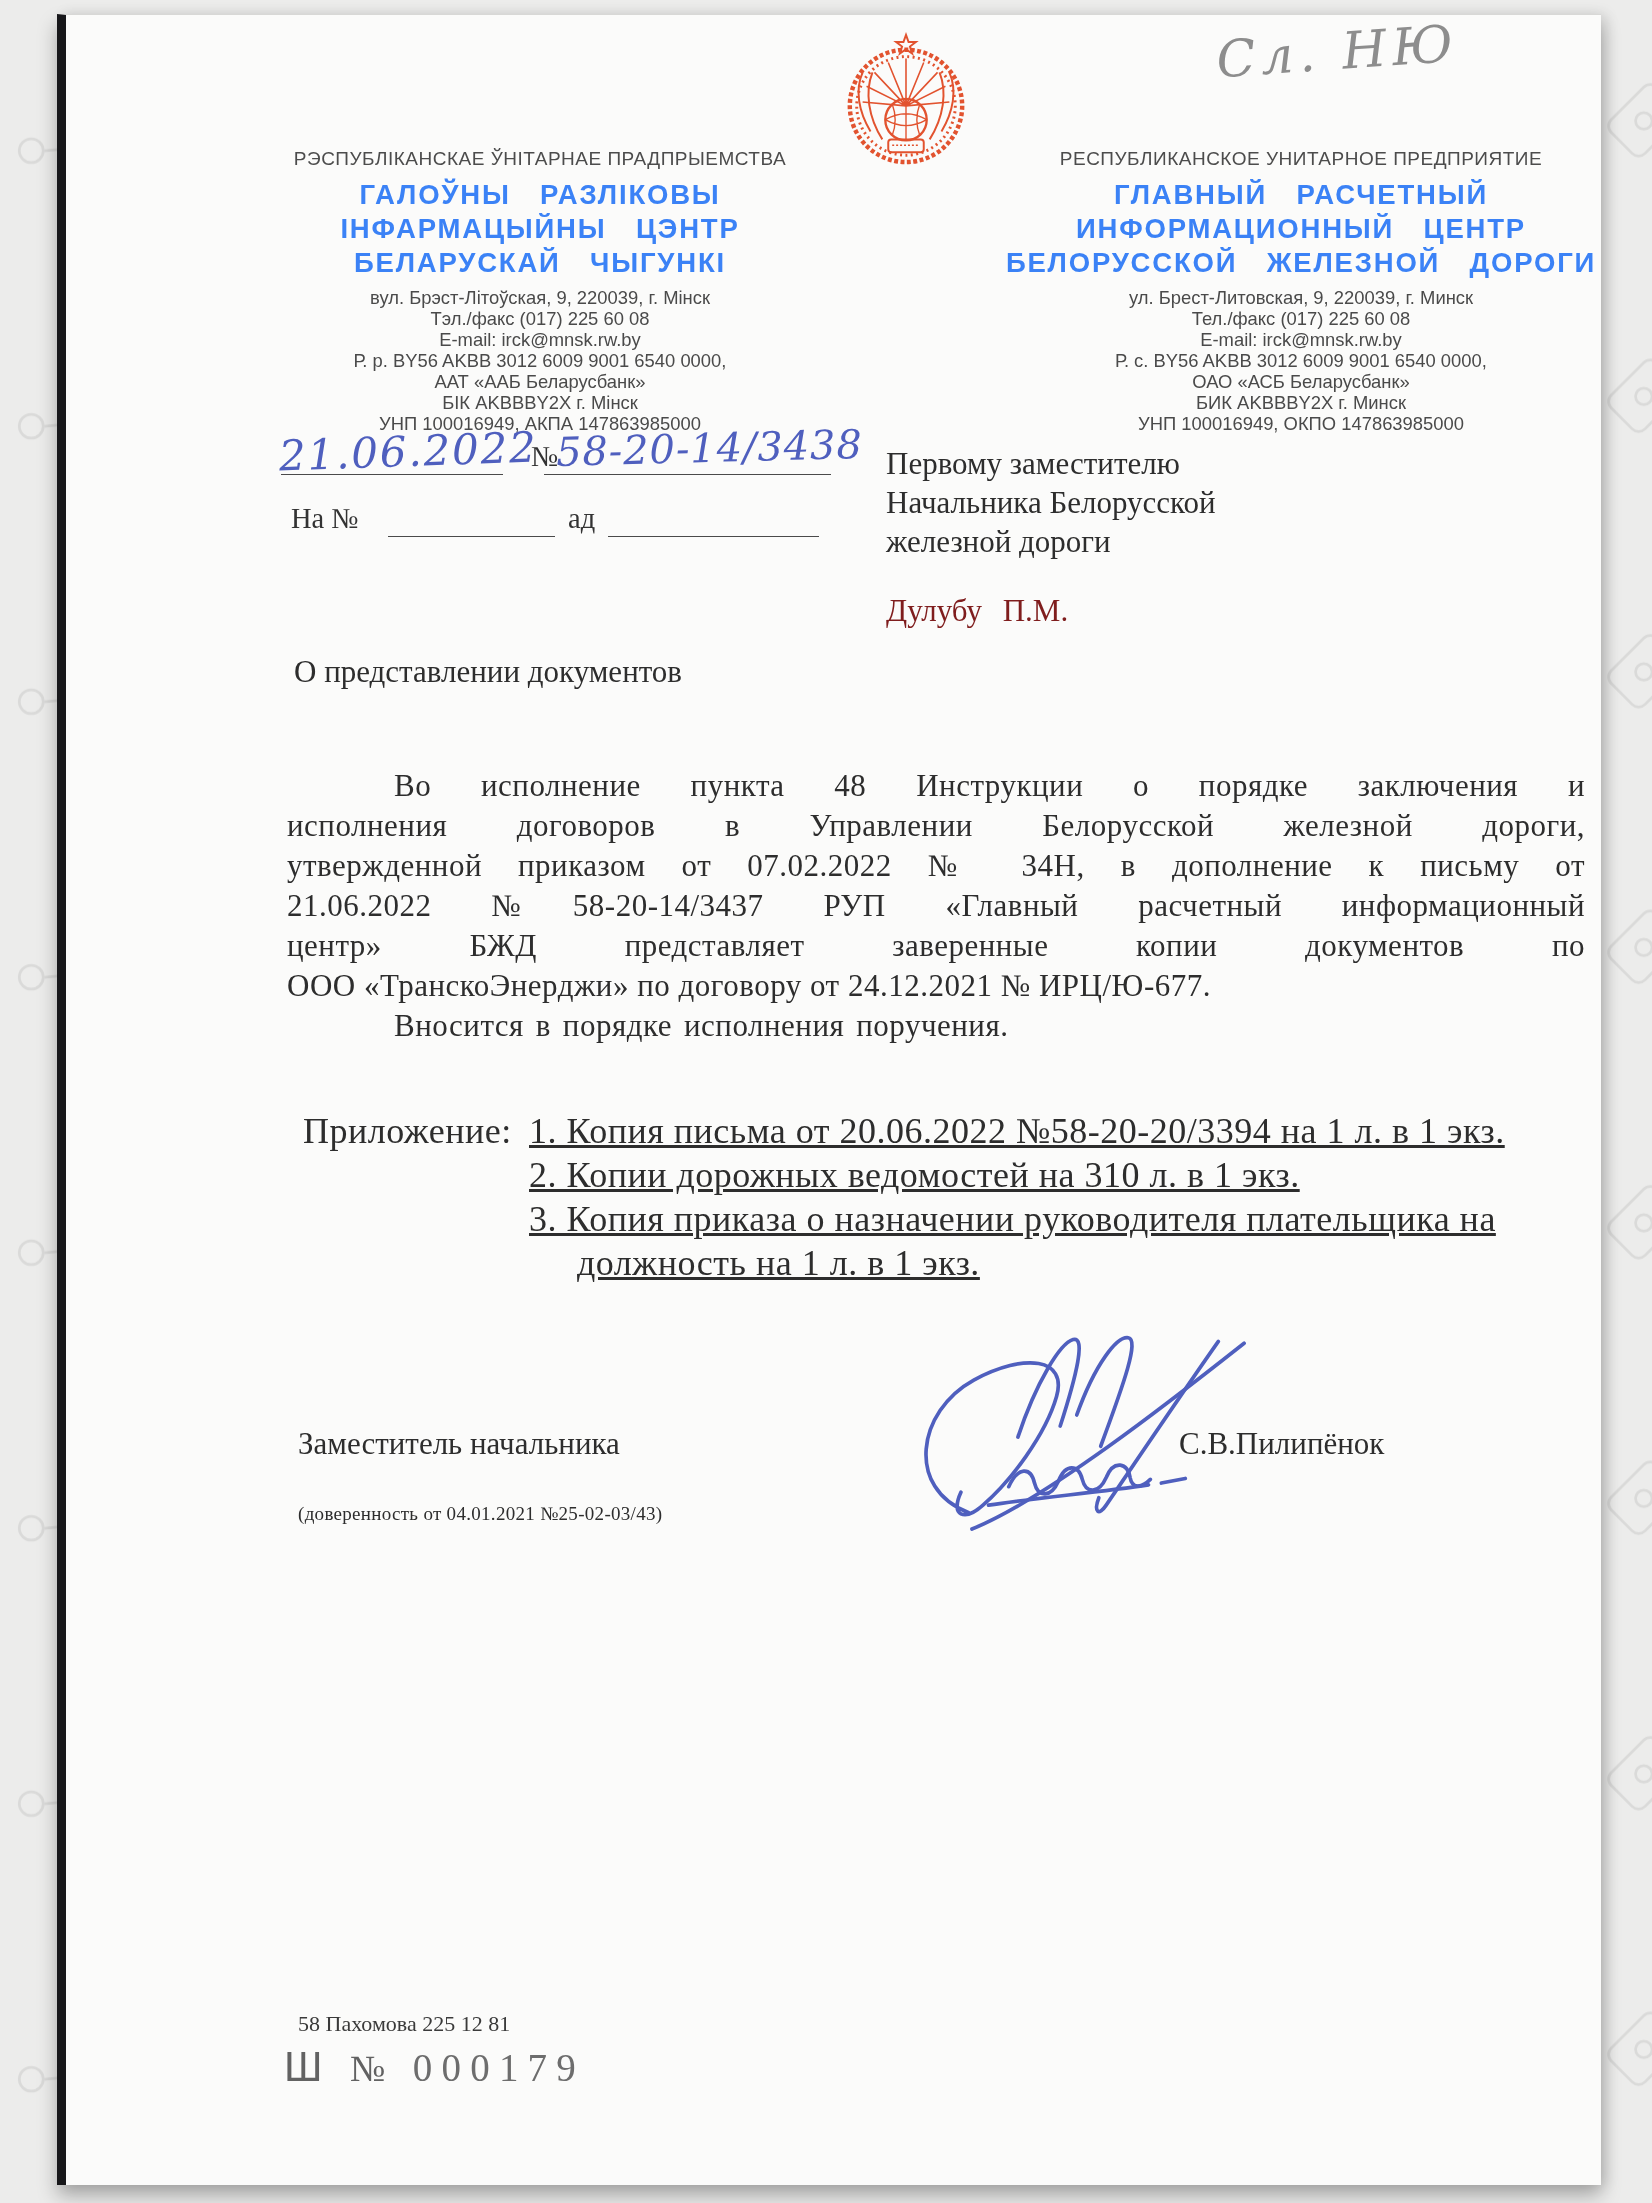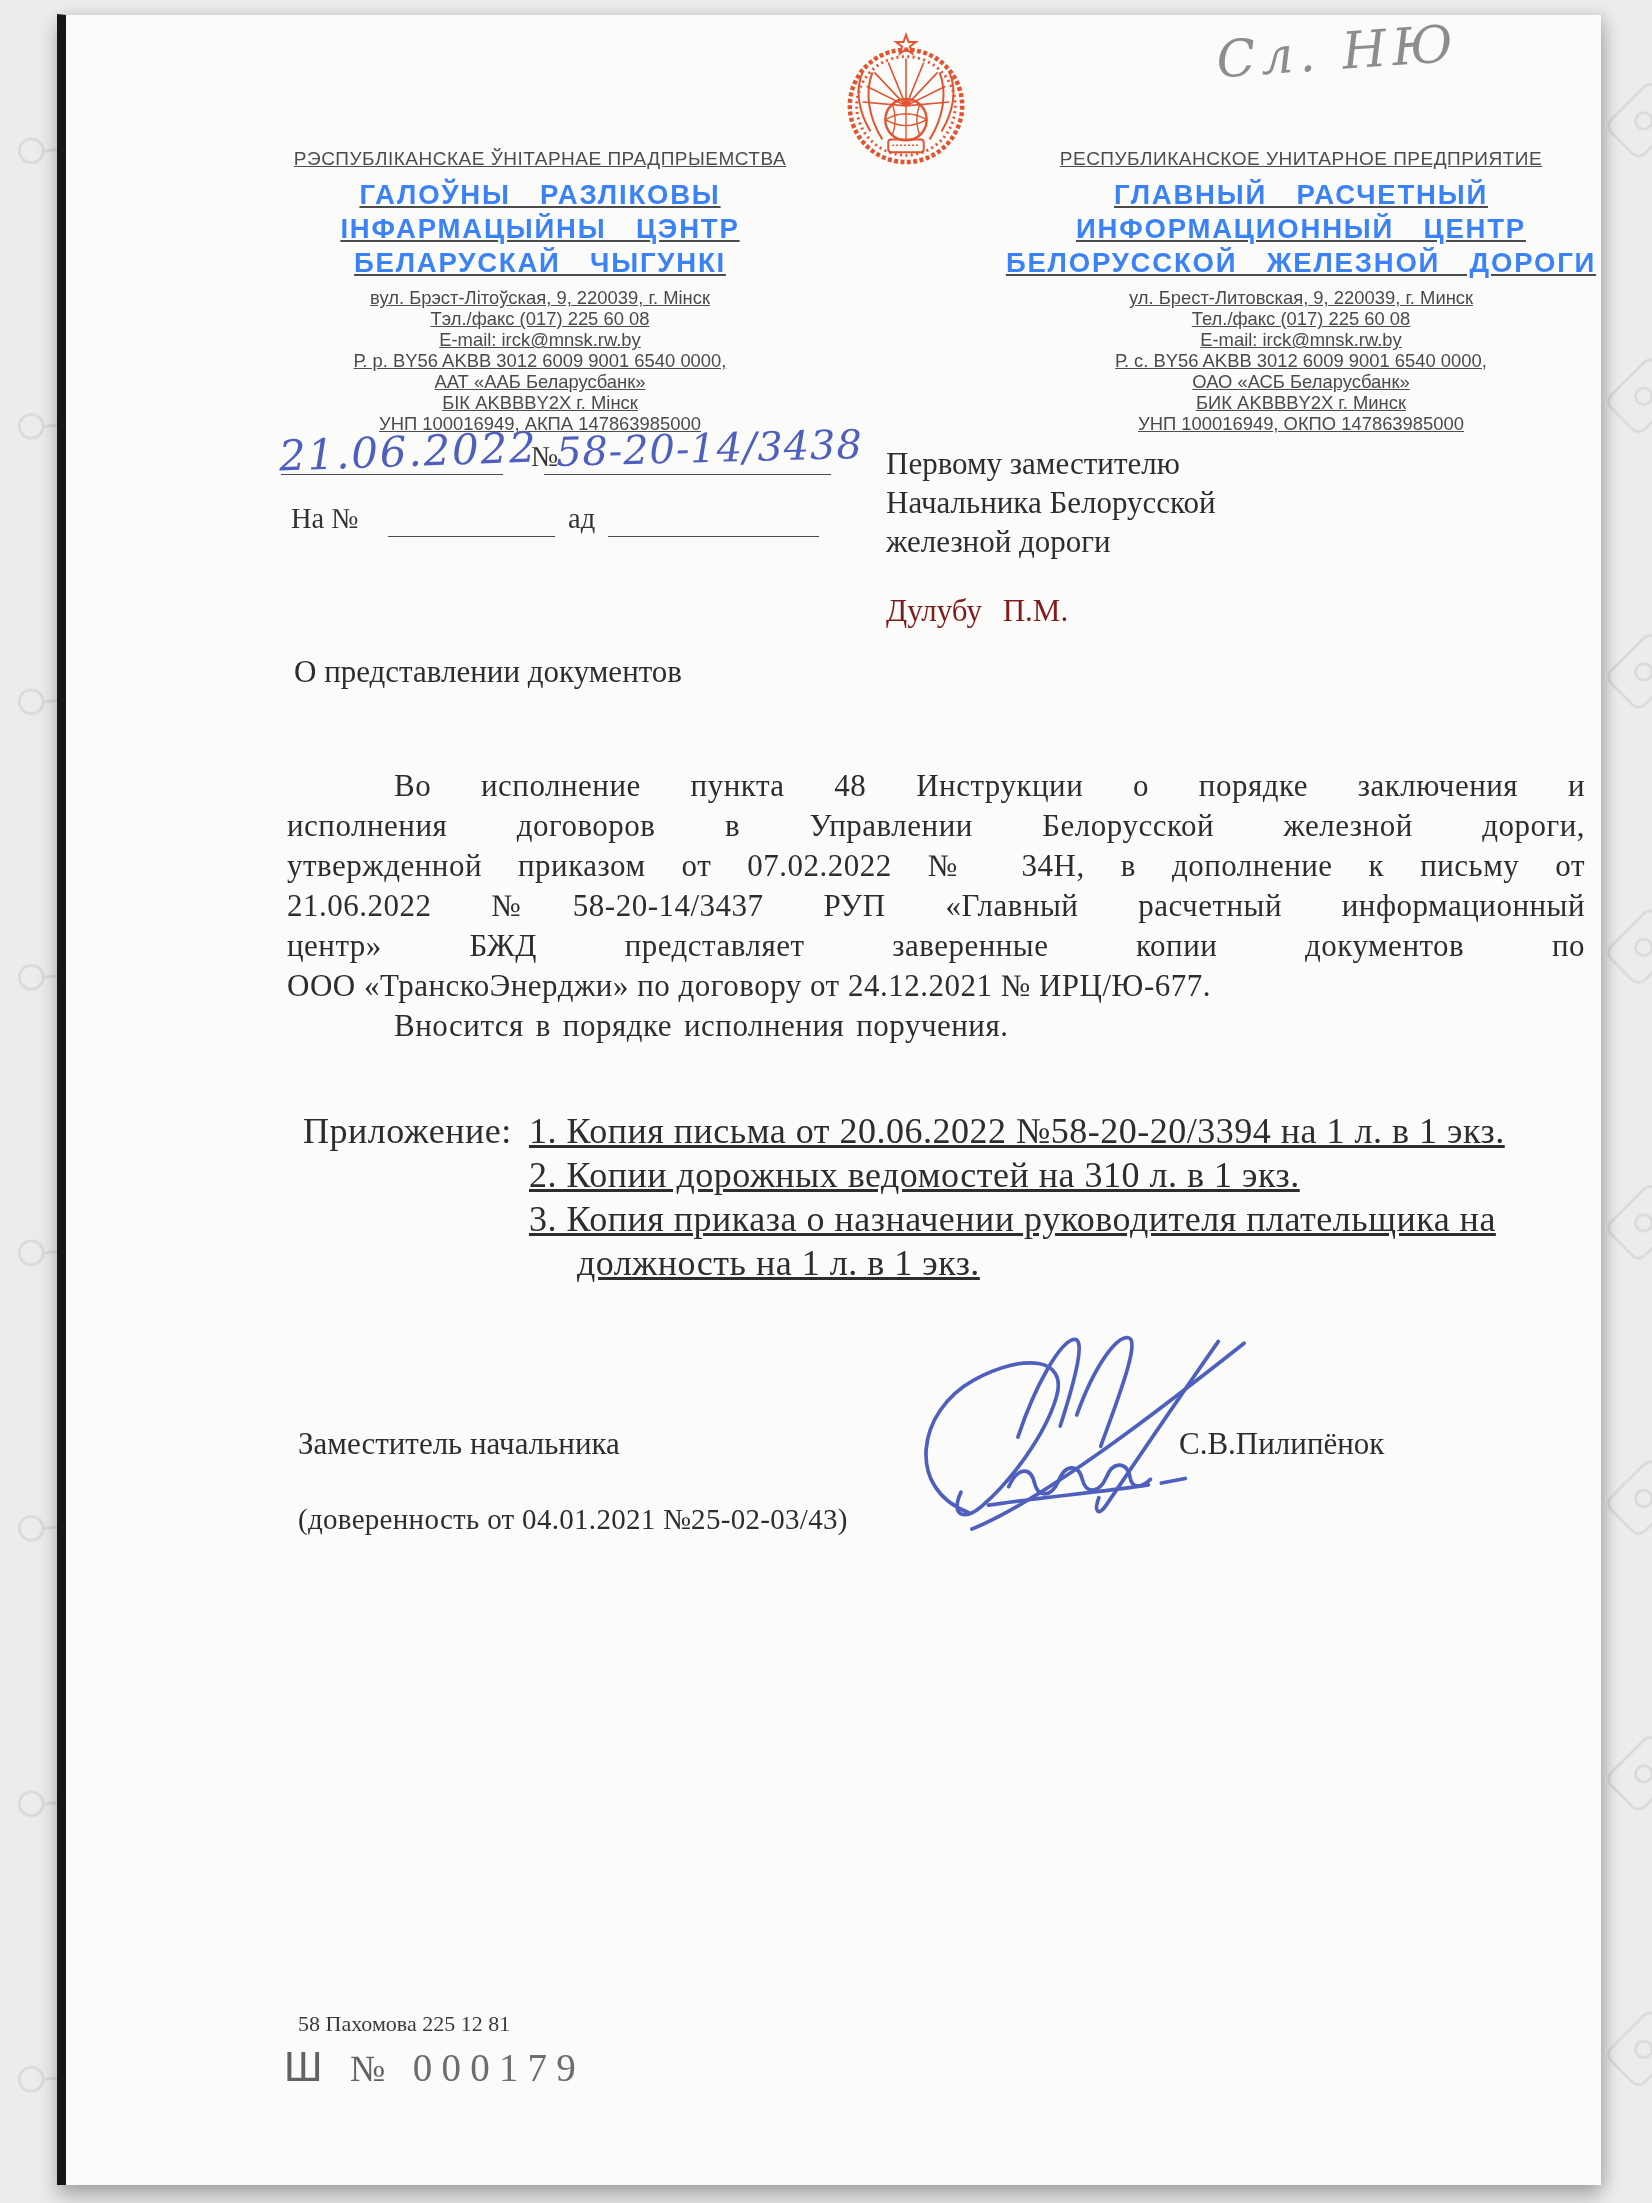--- a/index.html
+++ b/index.html
@@ -21,21 +21,21 @@
   .hand  { font-family:"DejaVu Serif", serif; font-style:italic; }
 
   
   .annot { left:1150px; top:1.8px; width:386px; font-size:51px; color:#8d8d8d;
            transform:rotate(-4deg); letter-spacing:5.5px; }
 
   
   .emblem { left:771px; top:14.7px; width:138px; height:138px; }
 
   
-  .hdr { top:133px; width:606px; text-align:center; color:#4c4c4c;text-decoration:underline; }
+  .hdr { top:133px; width:606px; text-align:center; color:#4c4c4c; }
   .hdr-left  { left:171px; }
   .hdr-right { left:916px;margin-left:16px; }
   .org-type { position:static; font-size:19px; letter-spacing:0.5px; margin-bottom:8.3px; white-space:nowrap; }
   .org-name { position:static; font-weight:bold; color:#3b82f6; font-size:27.5px;
               line-height:34px; letter-spacing:1.8px; word-spacing:20px; }
   .org-name div { position:static; white-space:nowrap; }
   .org-addr { position:static; margin-top:7.3px; font-size:18.4px; line-height:21px; color:#4a4a4a; }
   .org-addr div { position:static; white-space:nowrap; }
 
   
@@ -72,21 +72,21 @@
          line-height:44px; color:#2d2d2d; letter-spacing:0.5px; }
   .att-label { position:static; width:226px; flex:none; }
   .att-items { position:static; }
   .att-items div { position:static;text-decoration:underline; }
   .att-cont { padding-left:48px; }
 
   
   .sig-pos  { left:232px;  top:1411px; font-size:31px; color:#2d2d2d; }
   .sig-name { left:1113px; top:1411px; font-size:31px; color:#2d2d2d; }
   .sig-svg  { left:814px; top:1309px; width:377px; height:216px; }
-  .note { left:232px; top:1488px; font-size:29px; color:#2d2d2d; letter-spacing:0.3px; }
+  .note { left:232px; top:1488px; font-size:19px; color:#2d2d2d; letter-spacing:0.3px; }
 
   
   .executor { left:232px; top:1996px; font-size:22px; color:#3a3a3a; }
   .stamp { left:218px; top:2028px; display:flex; align-items:baseline; gap:27.5px; color:#626262; }
   .stamp span { position:static; }
   .stamp-sh { font-size:42px; font-family:"Liberation Sans", sans-serif; }
   .stamp-no { font-size:37px; }
   .stamp-digits { font-size:39px; letter-spacing:9.2px; color:#6d6d6d; }
 </style>
 </head>

